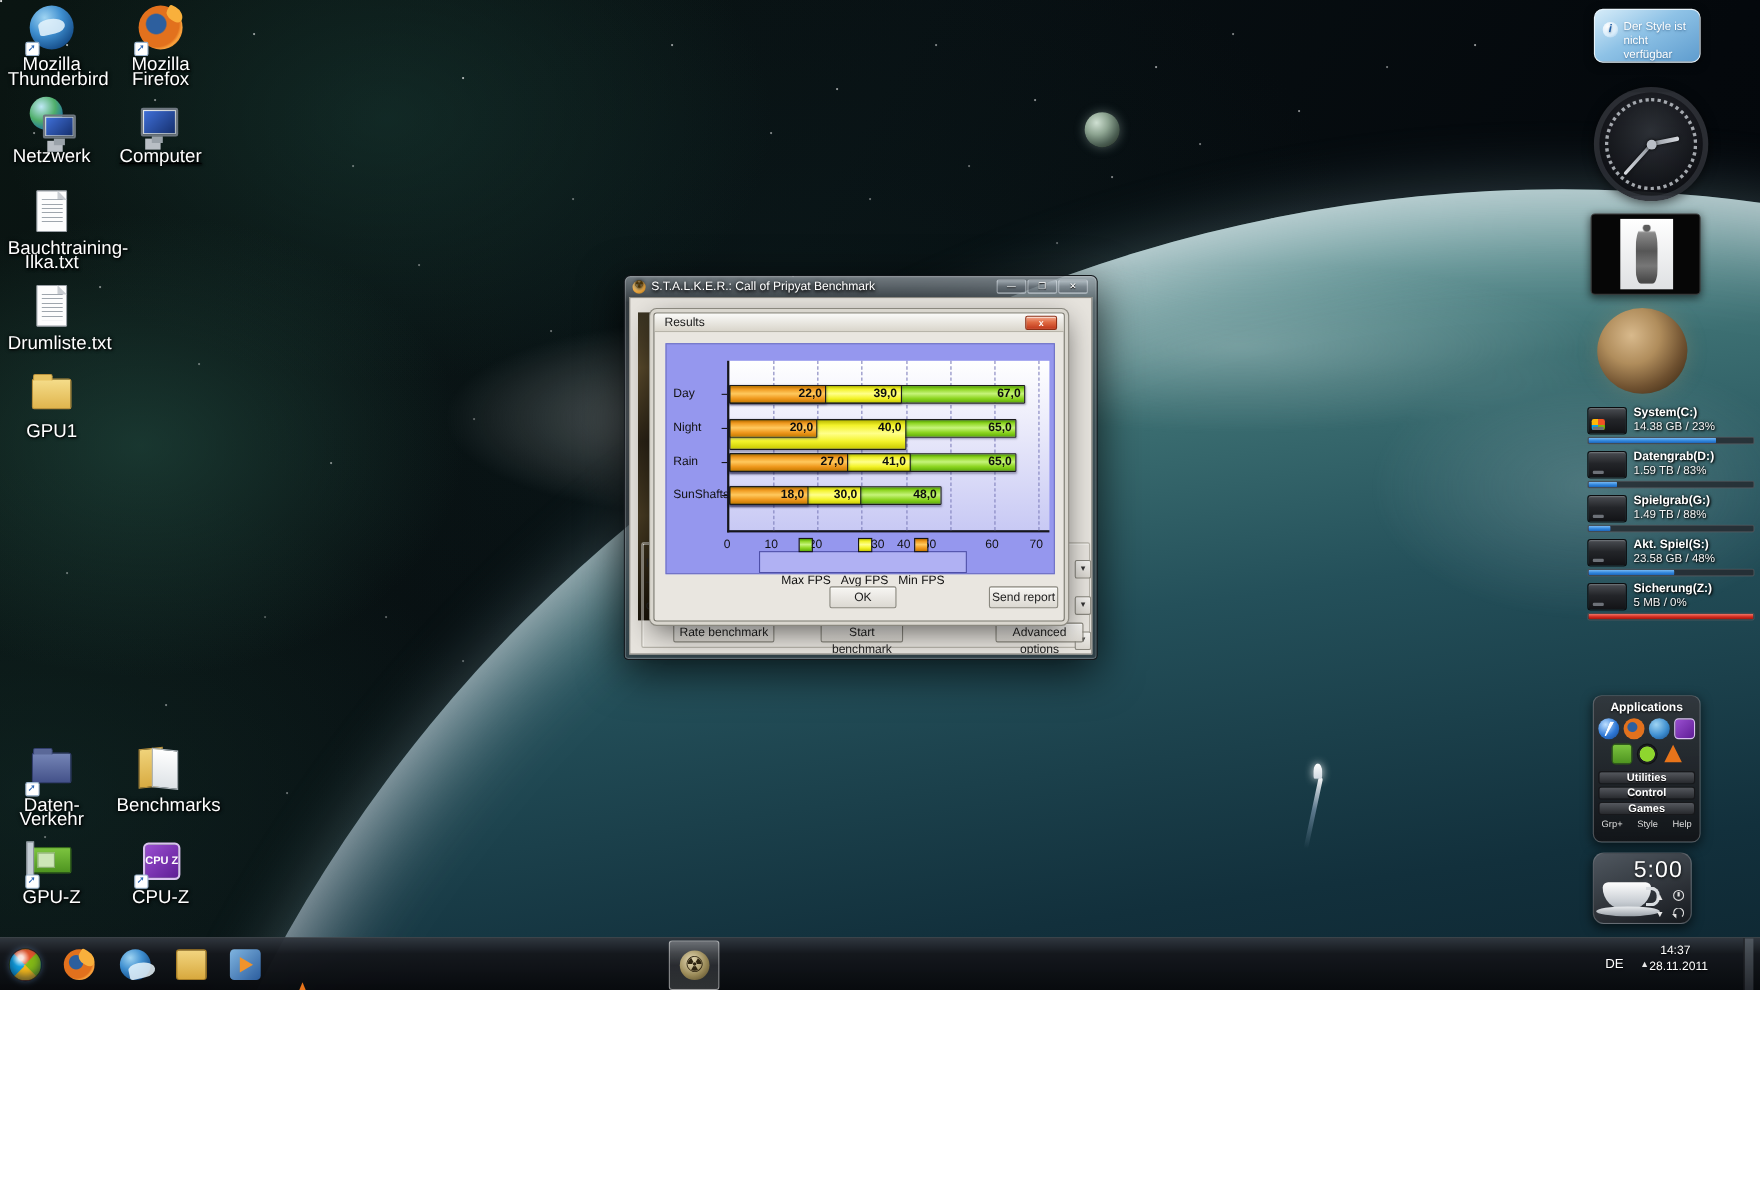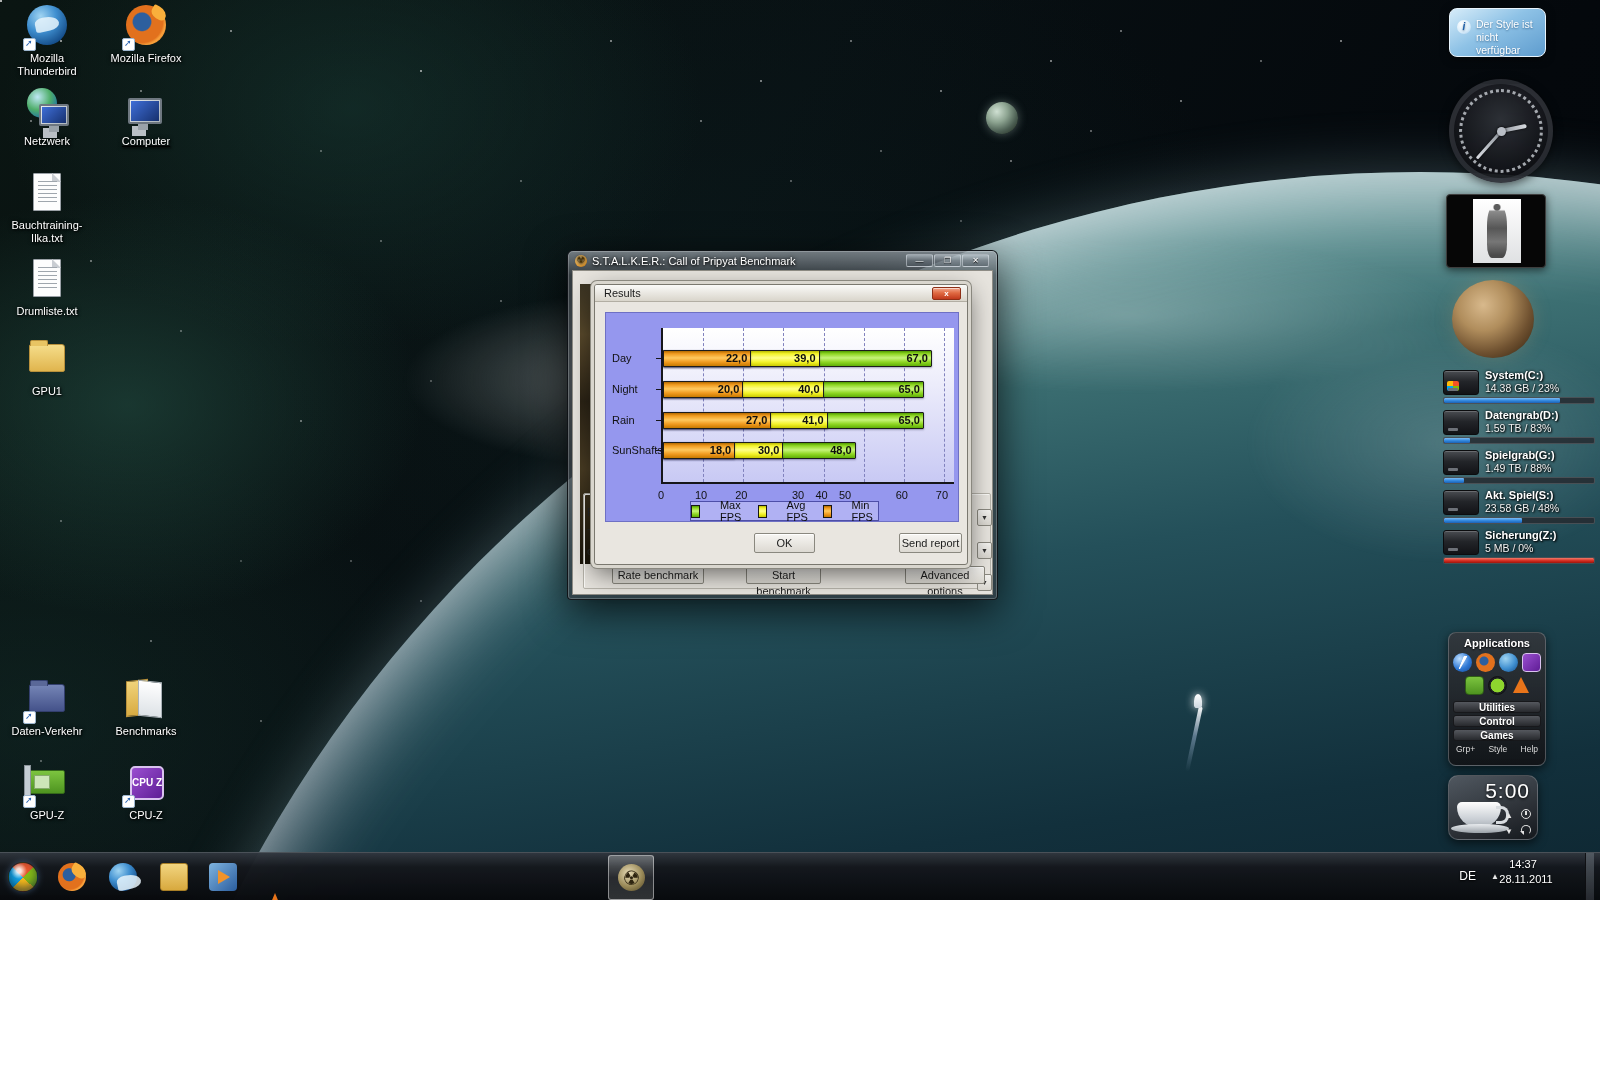--- a/index.html
+++ b/index.html
@@ -67,21 +67,21 @@
   .spaceship .trail { position:absolute; left:12px; top:12px; width:4px; height:66px;
     transform: rotate(12deg); border-radius:2px;
     background: linear-gradient(180deg, rgba(255,255,255,.95), rgba(200,220,255,.4) 45%, transparent); }
   .spaceship .ship { position:absolute; left:14px; top:0; width:8px; height:14px;
     background: linear-gradient(180deg,#fff,#cfd8e0); border-radius:50% 50% 20% 20%;
     box-shadow: 0 0 8px rgba(255,255,255,.9); }
 
   
   .dicon { position:absolute; width:80px; text-align:center; cursor:default; }
   .dicon .art { position:relative; width:44px; height:44px; margin:0 auto 3px auto; }
-  .dicon .lbl { color:#fff; font-size:11px; line-height:13px;
+  .dicon .lbl { color:#fff; font-size:17px; line-height:13px;
     text-shadow: 1px 1px 2px #000, 0 0 4px #000; }
   .shortcut-arrow { position:absolute; left:-2px; bottom:-2px; width:13px; height:13px;
     background:#fff; border:1px solid #9db6cf; border-radius:2px; }
   .shortcut-arrow::after { content:'➚'; position:absolute; left:1px; top:-1px; font-size:9px; color:#2a64b2; }
 
   .art-tbird { width:40px; height:40px; margin:2px auto; border-radius:50%;
     background: radial-gradient(circle at 34% 28%, #9fd4f2 0%, #3f8fd0 40%, #134a86 80%); position:relative; }
   .art-tbird::after { content:''; position:absolute; left:8px; top:12px; width:24px; height:14px;
     background:#e8f4fb; border-radius:50% 80% 60% 20%; transform:rotate(-12deg); opacity:.85; }
   .art-ffox { width:40px; height:40px; margin:2px auto; border-radius:50%;
@@ -273,21 +273,21 @@
   .seg-green  { background: linear-gradient(180deg,#4f9a00 0%,#8ed622 18%,#c6f47a 46%,#8ed622 74%,#5fae07 100%); }
   .bar-val { position:absolute; right:3px; top:0; height:15px; line-height:15px;
     font-size:11px; font-weight:bold; color:#0e0e0e; }
   .ylab { position:absolute; left:0; width:50px; text-align:left; padding-left:6px; color:#111;
     font-size:11px; height:17px; line-height:17px; }
   .ylab::after { content:''; position:absolute; right:-5px; top:8px; width:5px; height:1px; background:#16161a; }
   .xtick { position:absolute; top:176px; width:30px; margin-left:-15px; text-align:center;
     color:#111; font-size:11px; }
   .chart-legend { position:absolute; left:84px; top:188px; width:189px; height:20px;
     background:#b0b1f3; border:1px solid #4e4fa8; display:flex; align-items:center; justify-content:center; gap:9px; }
-  .leg-item { display:flex; align-items:center; gap:20px; }
+  .leg-item { display:flex; align-items:center; gap:20px;flex-direction:column; }
   .leg-sw { width:13px; height:13px; border:1px solid #161616; }
   .leg-lb { font-size:11px; color:#0e0e0e; }
 
   .dlgbtn { position:absolute; height:20px; background: linear-gradient(180deg,#f7f6f3,#dcd9d2);
     border:1px solid #8a887f; border-radius:2px; font-size:11px; color:#1c1c1c; text-align:center; line-height:18px;
     box-shadow: inset 0 1px 0 #fff; }
 
   
   .taskbar { position:absolute; left:0; top:852px; width:1600px; height:48px;
     background: linear-gradient(180deg, rgba(48,54,62,.96) 0%, rgba(20,23,28,.97) 30%, rgba(8,10,13,.98) 100%);
@@ -557,21 +557,21 @@
               </div>
               <div class="bar-seg seg-yellow" style="left: 0px; top: 22px; width: 156.534px; height: 17px;">
                 <div class="bar-val">39,0</div>
               </div>
               <div class="bar-seg seg-orange" style="left: 0px; top: 22px; width: 88.3014px; height: 17px;">
                 <div class="bar-val">22,0</div>
               </div>
               <div class="bar-seg seg-green" style="left: 0px; top: 52.8px; width: 260.89px; height: 17px;">
                 <div class="bar-val">65,0</div>
               </div>
-              <div class="bar-seg seg-yellow" style="left: 0px; top: 52.8px; width: 160.548px; height: 17px;">
+              <div class="bar-seg seg-yellow" style="left: 0px; top: 52.8px; width: 160.548px; height: 28px;">
                 <div class="bar-val">40,0</div>
               </div>
               <div class="bar-seg seg-orange" style="left: 0px; top: 52.8px; width: 80.274px; height: 17px;">
                 <div class="bar-val">20,0</div>
               </div>
               <div class="bar-seg seg-green" style="left: 0px; top: 83.6px; width: 260.89px; height: 17px;">
                 <div class="bar-val">65,0</div>
               </div>
               <div class="bar-seg seg-yellow" style="left: 0px; top: 83.6px; width: 164.562px; height: 17px;">
                 <div class="bar-val">41,0</div>

